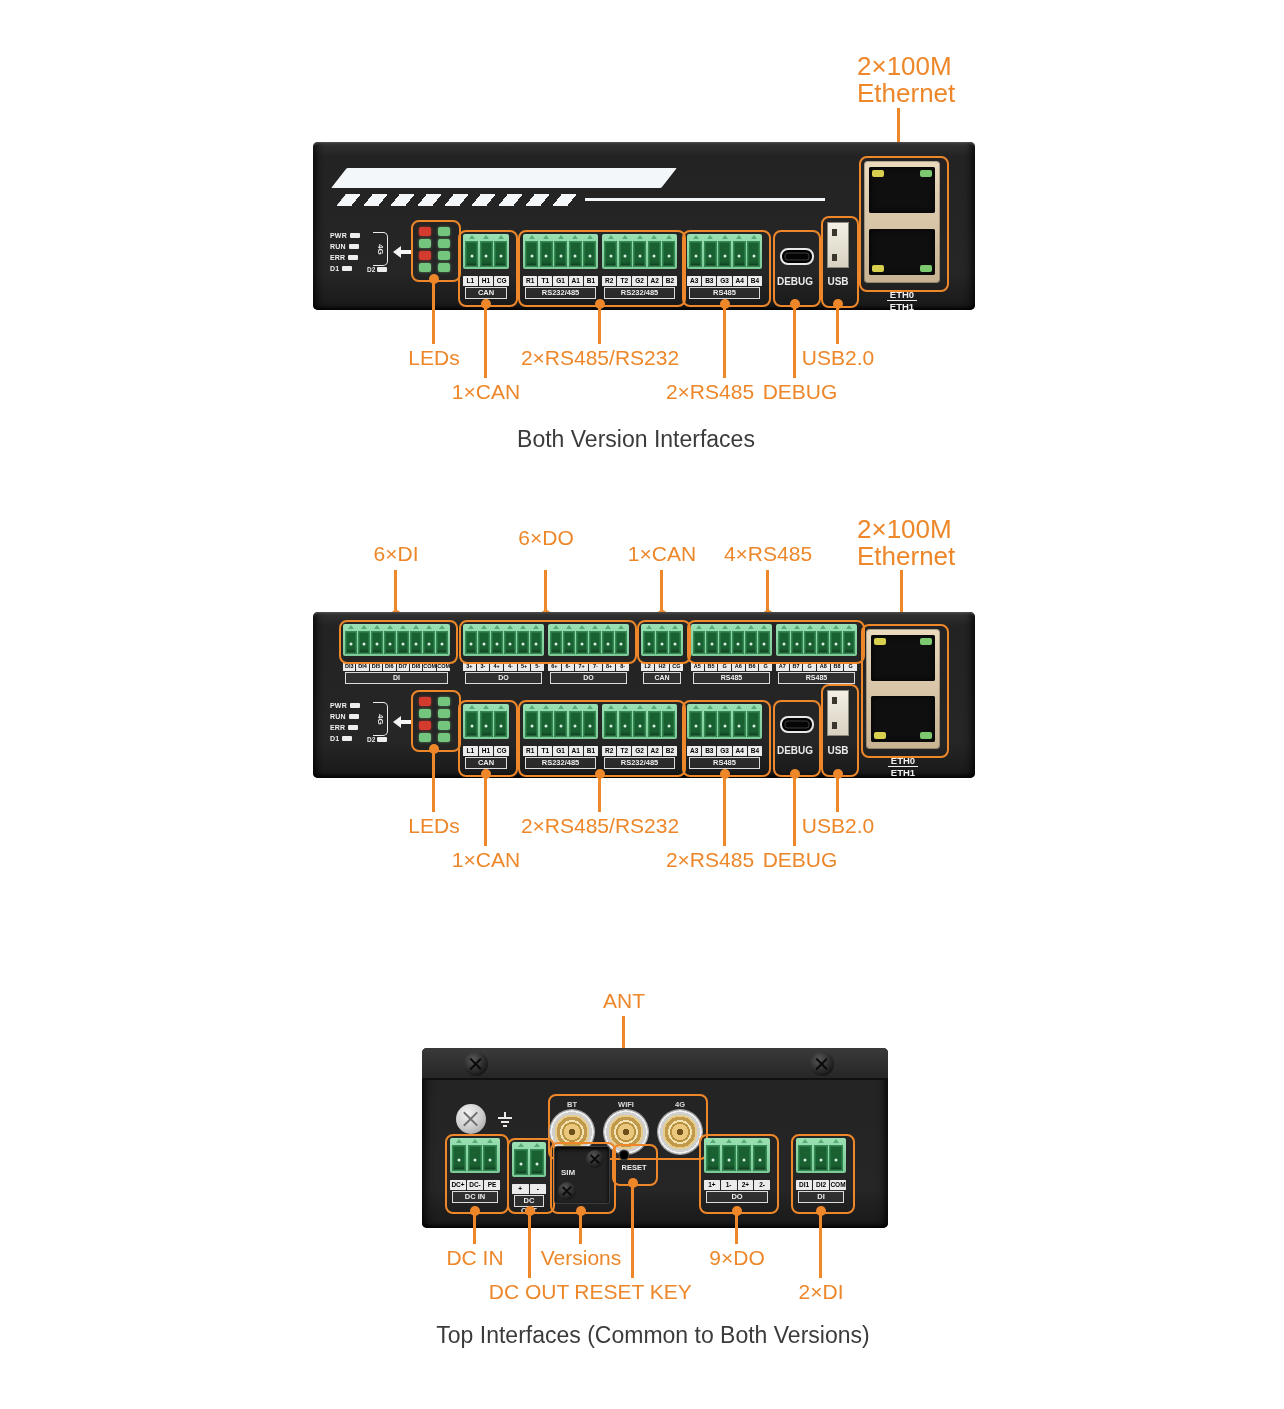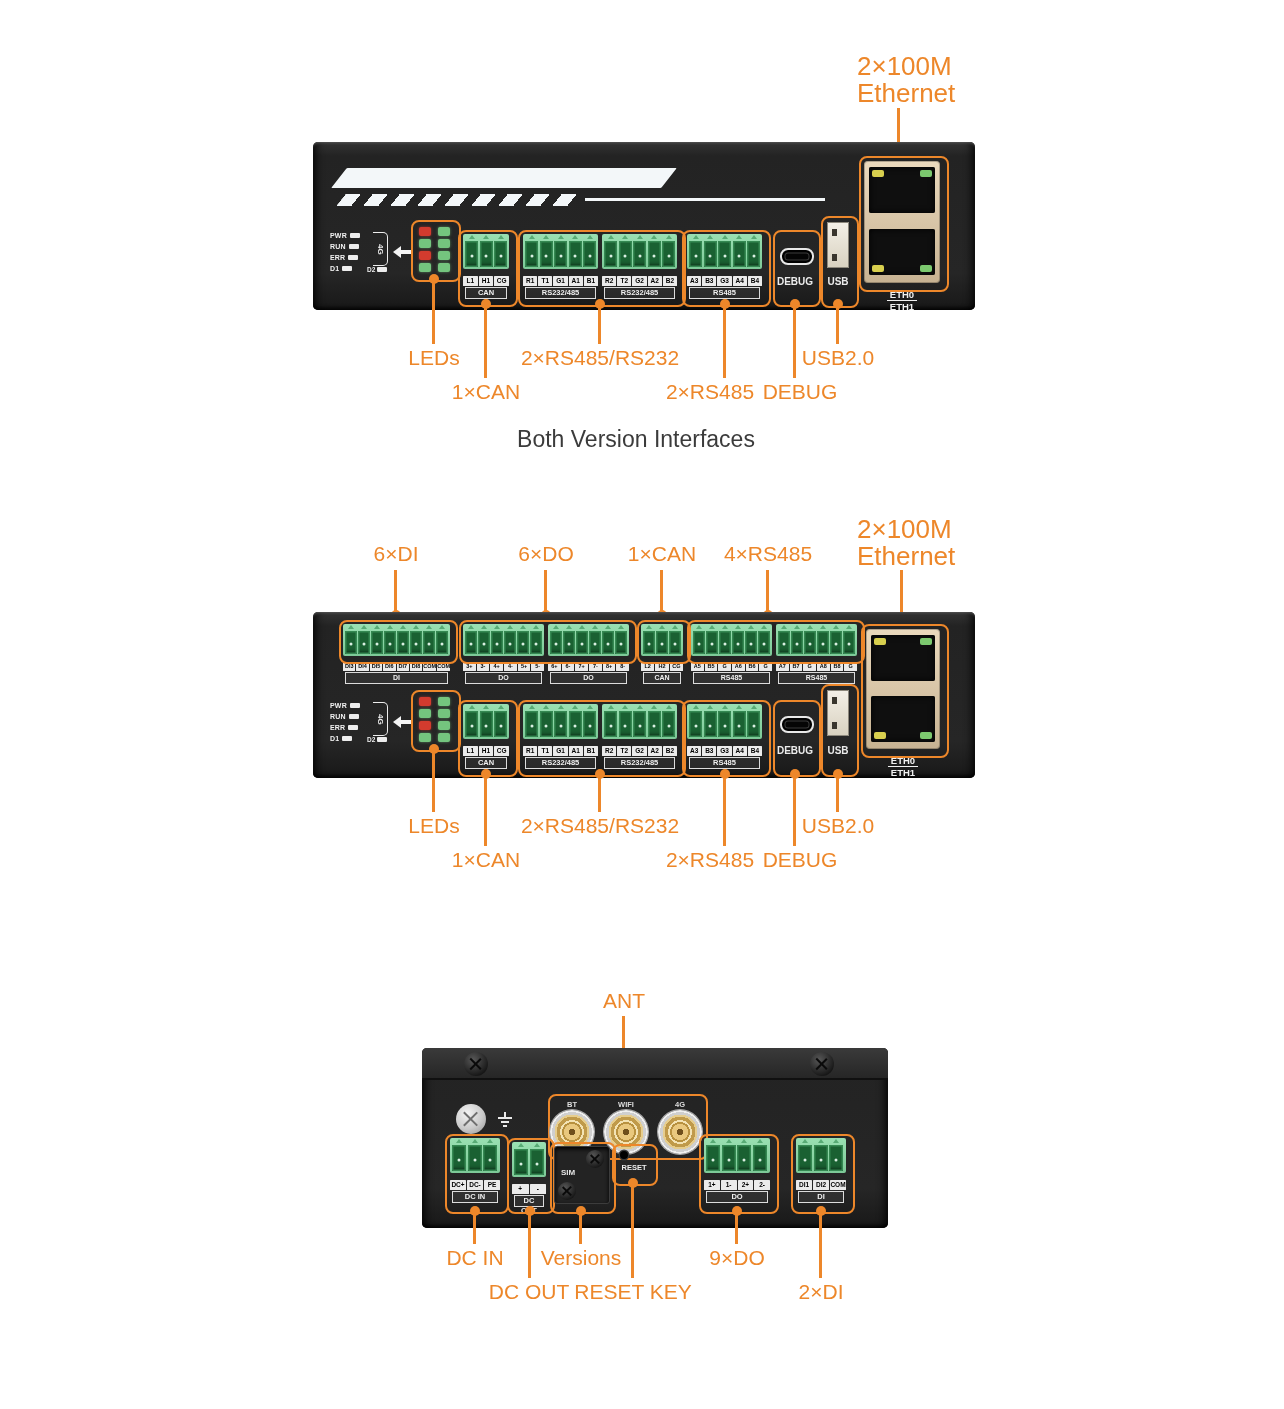--- a/index.html
+++ b/index.html
@@ -302,21 +302,21 @@
 
   <div class="olab" style="left:434px;top:346px">LEDs</div>
   <div class="olab" style="left:600px;top:346px">2×RS485/RS232</div>
   <div class="olab" style="left:838px;top:346px">USB2.0</div>
   <div class="olab" style="left:486px;top:380px">1×CAN</div>
   <div class="olab" style="left:710px;top:380px">2×RS485</div>
   <div class="olab" style="left:800px;top:380px">DEBUG</div>
   <div class="stitle" style="left:636px;top:426px">Both Version Interfaces</div>
 
   <div class="olab" style="left:396px;top:542px">6×DI</div>
-  <div class="olab" style="left:546px;top:542px">6×DO</div>
+  <div class="olab" style="left:546px;top:526px">6×DO</div>
   <div class="olab" style="left:662px;top:542px">1×CAN</div>
   <div class="olab" style="left:768px;top:542px">4×RS485</div>
   <div class="olabL" style="left:857px;top:514px">2×100M</div>
   <div class="olabL" style="left:857px;top:541px">Ethernet</div>
 
   <div class="lead db" style="left:394px;top:570px;height:46px"></div>
   <div class="lead db" style="left:544px;top:570px;height:46px"></div>
   <div class="lead db" style="left:660px;top:570px;height:46px"></div>
   <div class="lead db" style="left:766px;top:570px;height:46px"></div>
   <div class="lead db" style="left:900px;top:570px;height:50px"></div>
@@ -818,14 +818,15 @@
   <div class="lead dt" style="left:631px;top:1182px;height:96px"></div>
   <div class="lead dt" style="left:735px;top:1210px;height:34px"></div>
   <div class="lead dt" style="left:819px;top:1210px;height:68px"></div>
 
   <div class="olab" style="left:475px;top:1246px">DC IN</div>
   <div class="olab" style="left:581px;top:1246px">Versions</div>
   <div class="olab" style="left:737px;top:1246px">9×DO</div>
   <div class="olab" style="left:529px;top:1280px">DC OUT</div>
   <div class="olab" style="left:633px;top:1280px">RESET KEY</div>
   <div class="olab" style="left:821px;top:1280px">2×DI</div>
+  <div class="stitle" style="left:653px;top:1322px">Top Interfaces (Common to Both Versions)</div>
 
 </div>
 
 </body></html>

